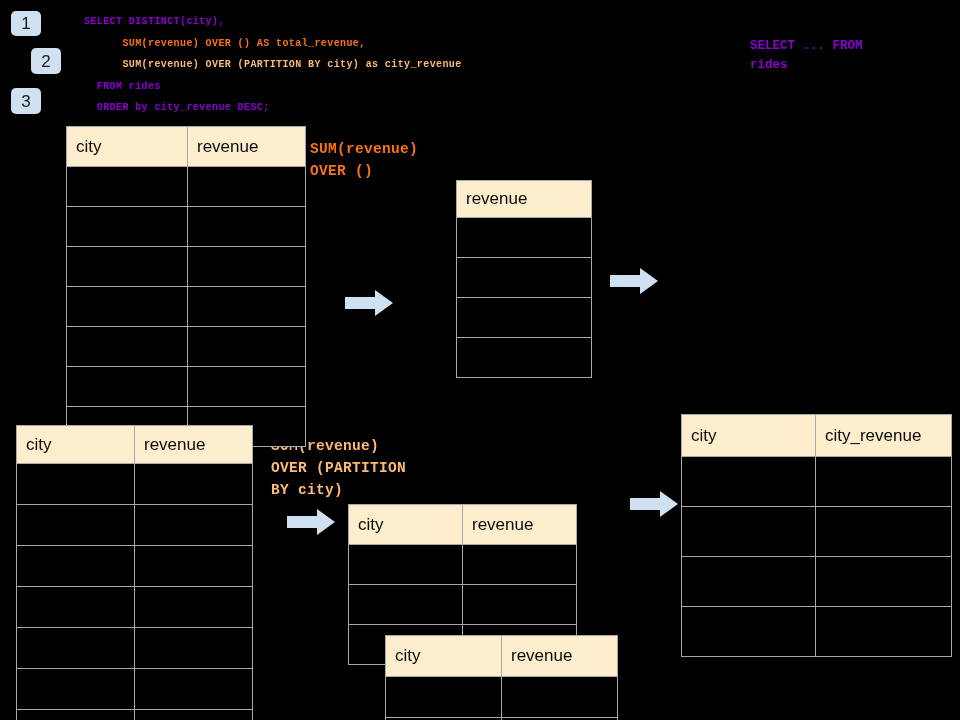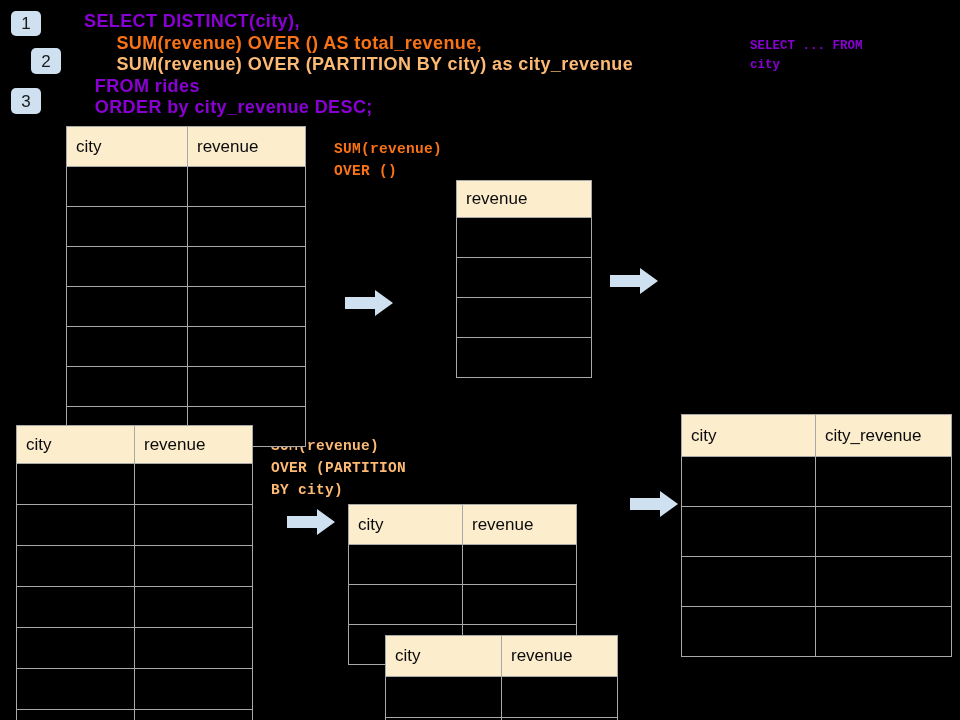--- a/index.html
+++ b/index.html
@@ -17,22 +17,22 @@
     border-radius:5px;
     font-family:"Liberation Sans",sans-serif;
     font-size:17px;
     line-height:1;
     display:flex;align-items:center;justify-content:center;
   }
 
   
   .sql{
     position:absolute;
-    font-family:Liberation Sans, sans-serif;
-    font-size:18px;
+    font-family:Liberation Mono, monospace;
+    font-size:10px;
     font-weight:bold;
     letter-spacing:0.4px;
     white-space:pre;
     line-height:21.5px;
   }
   .sql-line{white-space:pre;}
   .c-purple{color:#8a00d4;}
   .c-red{color:#f97316;}
   .c-green{color:#fdba74;}
 
@@ -89,24 +89,24 @@
 
   <div id="badges">
       <div class="badge" style="left: 11px; top: 11px; width: 30px; height: 25px;">1</div>
       <div class="badge" style="left: 31px; top: 48px; width: 30px; height: 26px;">2</div>
       <div class="badge" style="left: 11px; top: 88px; width: 30px; height: 26px;">3</div>
     </div>
 
   <div class="sql" id="sql-block" style="left:84px; top:11px;"><div class="sql-line c-purple">SELECT DISTINCT(city),</div><div class="sql-line c-red">      SUM(revenue) OVER () AS total_revenue,</div><div class="sql-line c-green">      SUM(revenue) OVER (PARTITION BY city) as city_revenue</div><div class="sql-line c-purple">  FROM rides</div><div class="sql-line c-purple">  ORDER by city_revenue DESC;</div></div>
 
   <div class="sideNote" id="side-note" style="left:750px; top:37px;">SELECT ... FROM
-city</div>
+rides</div>
 
   <div id="annotations">
-      <div class="anno c-red" style="left: 310px; top: 138px; margin-left: 24px;">SUM(revenue)
+      <div class="anno c-red" style="left: 310px; top: 138px;">SUM(revenue)
 OVER ()</div>
       <div class="anno c-green" style="left: 271px; top: 435px;">SUM(revenue)
 OVER (PARTITION
 BY city)</div>
     </div>
 
   <div id="tables">
       <table class="tbl" style="left: 66px; top: 126px;">
         <colgroup>
           <col style="width: 121px;">

